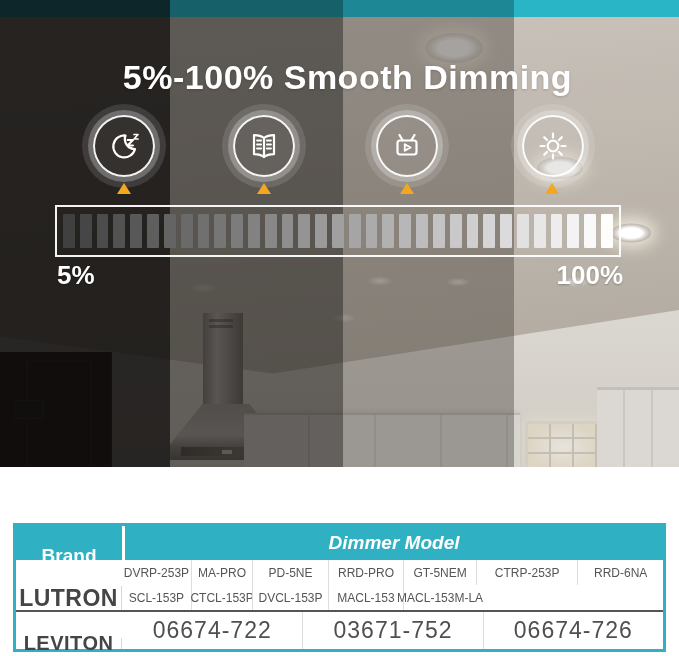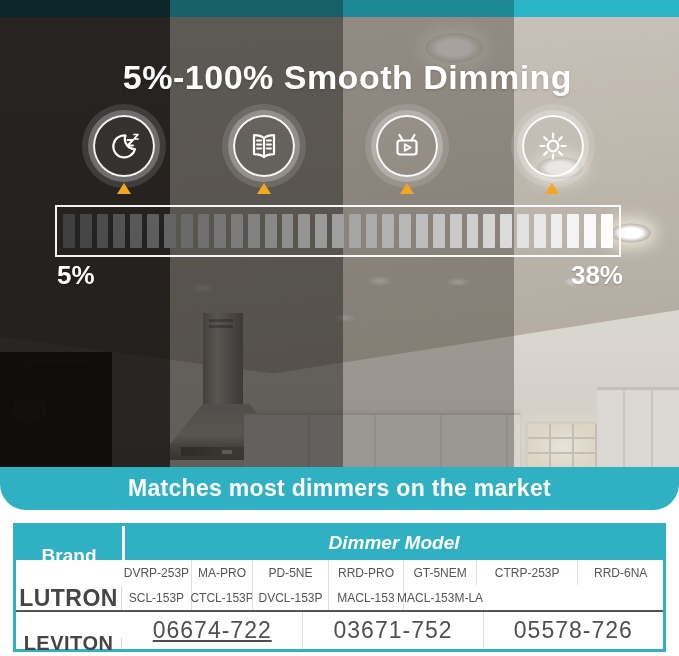--- a/index.html
+++ b/index.html
@@ -107,21 +107,21 @@
     border-right:1.5px solid #d8d8d8;box-sizing:border-box;}
   .lutron .brand{font-size:23px;letter-spacing:.5px;}
   .leviton .brand{font-size:20px;letter-spacing:.5px;}
   .lgrid{flex:1;display:grid;grid-template-columns:12.7% 11.4% 13.9% 14% 13.4% 18.8% 15.8%;grid-auto-rows:1fr;}
   .lmodel{display:flex;align-items:center;justify-content:center;font-size:12px;color:#555555;
     border-left:1.5px solid #dedede;white-space:nowrap;box-sizing:border-box;}
   .lmodel:nth-child(1),.lmodel:nth-child(8){border-left:none;}
   .lvgrid{flex:1;display:grid;grid-template-columns:repeat(3,1fr);}
   .lvmodel{display:flex;align-items:center;justify-content:center;font-size:23px;color:#4f4f4f;
     letter-spacing:1px;border-left:1.5px solid #dedede;box-sizing:border-box;}
-  .lvmodel:first-child{border-left:none;text-decoration:underline;}
+  .lvmodel:first-child{border-left:none;}
 </style>
 </head>
 <body>
 
 <div class="page">
 
   <section class="hero">
     <div class="strip">
       <span class="strip-seg" style="background: rgb(13, 38, 41);"></span>
       <span class="strip-seg" style="background: rgb(22, 96, 106);"></span>
@@ -240,26 +240,23 @@
           <div class="seg" style="background: rgb(231, 231, 231);"></div>
           <div class="seg" style="background: rgb(237, 237, 237);"></div>
           <div class="seg" style="background: rgb(243, 243, 243);"></div>
           <div class="seg" style="background: rgb(249, 249, 249);"></div>
           <div class="seg" style="background: rgb(255, 255, 255);"></div>
         </div>
     </div>
     <i class="light bright bar-end-light" style="left:631px;top:233px;width:40px;height:19px;"></i>
 
     <span class="lbl min">5%</span>
-    <span class="lbl max">38%</span>
+    <span class="lbl max">100%</span>
   </section>
 
-  <div class="banner">
-    <span>Matches most dimmers on the market</span>
-  </div>
 
   <section class="ctable">
     <div class="thead">
       <div class="brand-col th">Brand</div>
       <div class="model-col th">Dimmer Model</div>
     </div>
     <div class="trow lutron">
       <div class="brand-col brand">LUTRON</div>
       <div class="lgrid">
           <div class="lmodel">DVRP-253P</div>
@@ -274,18 +271,18 @@
           <div class="lmodel">DVCL-153P</div>
           <div class="lmodel">MACL-153</div>
           <div class="lmodel">MACL-153M-LA</div>
         </div>
     </div>
     <div class="trow leviton">
       <div class="brand-col brand">LEVITON</div>
       <div class="lvgrid">
           <div class="lvmodel">06674-722</div>
           <div class="lvmodel">03671-752</div>
-          <div class="lvmodel">05578-726</div>
+          <div class="lvmodel">06674-726</div>
         </div>
     </div>
   </section>
 
 </div>
 
 </body></html>

